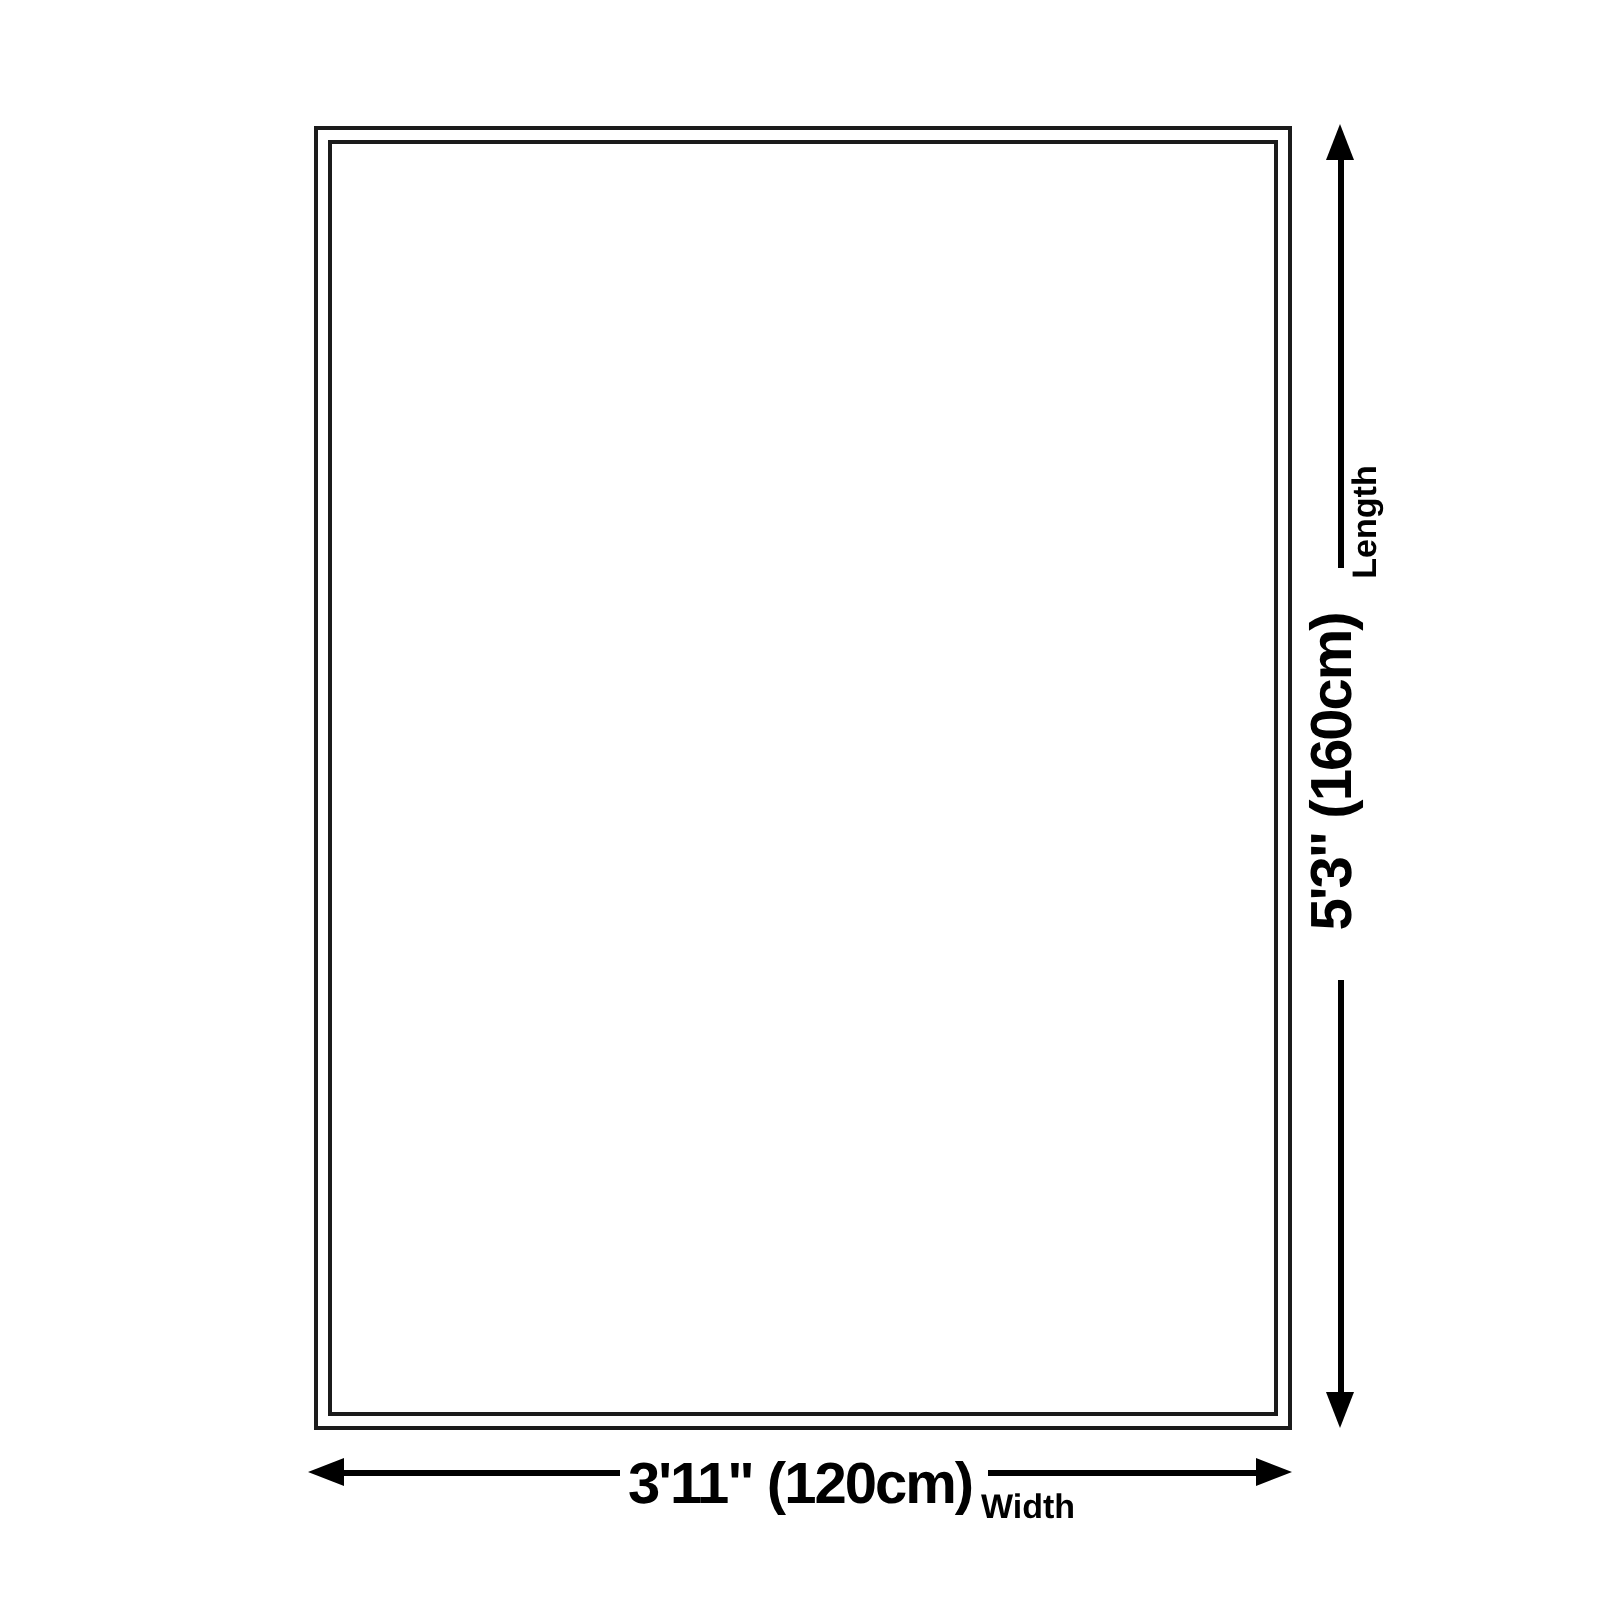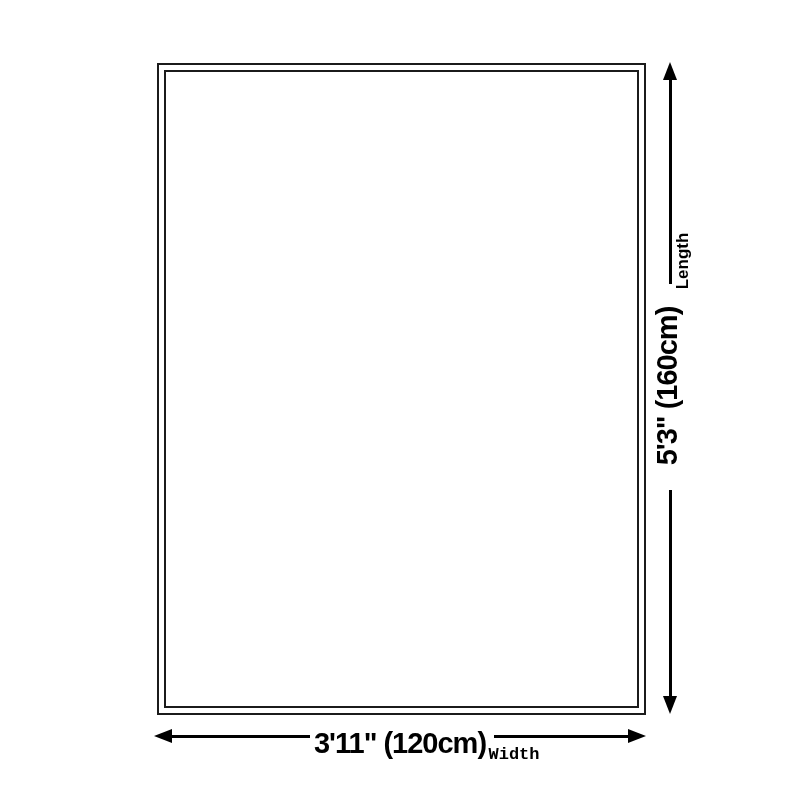--- a/index.html
+++ b/index.html
@@ -75,21 +75,21 @@
   .dim-label {
     position: absolute;
     font-weight: 700;
     font-size: 17px;
     white-space: nowrap;
     transform: translate(-50%, -50%);
   }
   .length-value { left: 667px; top: 386px; transform: translate(-50%, -50%) rotate(-90deg); }
   .length-label { left: 683px; top: 261px; transform: translate(-50%, -50%) rotate(-90deg); }
   .width-value  { left: 400px; top: 743px; }
-  .width-label  { left: 514px; top: 754px; font-family: Liberation Mono, monospace; }
+  .width-label  { left: 514px; top: 754px; }
 </style>
 </head>
 <body>
 
 <div class="canvas">
 
   <div class="rug-outer">
     <div class="rug-inner"></div>
   </div>
 

